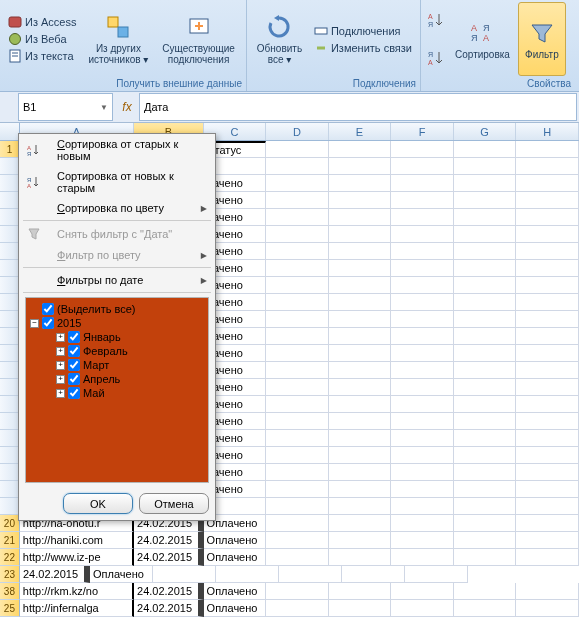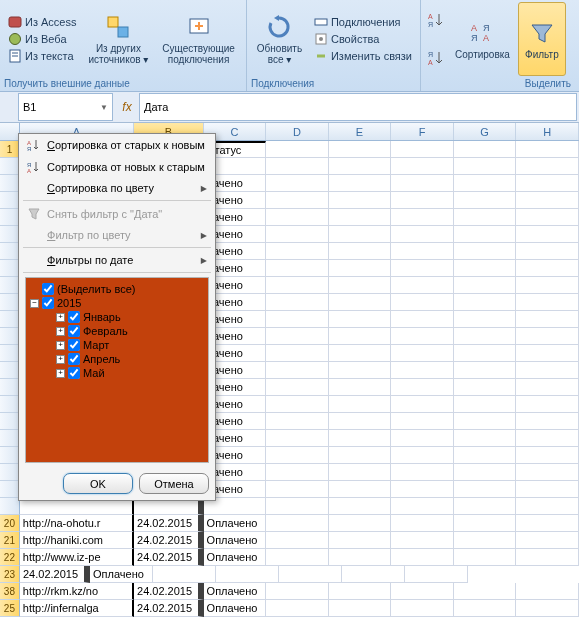--- a/index.html
+++ b/index.html
@@ -1,21 +1,21 @@
 <!DOCTYPE html>
 <html><head>
 <meta charset="utf-8">
 <style>
   * { box-sizing: border-box; margin: 0; padding: 0; }
   body { font-family: 'Segoe UI', Tahoma, Arial, sans-serif; font-size: 11px; background: #fff; width: 579px; height: 641px; overflow: hidden; position: relative; }
 
   
   .ribbon { background: linear-gradient(#dce9f7, #c9ddf2); height: 92px; display: flex; border-bottom: 1px solid #9db9d8; }
   .ribbon-group { border-right: 1px solid #aac3dd; display: flex; flex-direction: column; justify-content: space-between; padding: 2px 4px 0 4px; }
-  .ribbon-group-label { font-size: 10px; color: #3b6ea5; text-align: left; padding: 2px 0; }
+  .ribbon-group-label { font-size: 10px; color: #3b6ea5; text-align: right; padding: 2px 0; }
   .group-body { display: flex; flex: 1; align-items: stretch; gap: 2px; }
   .small-btns { display: flex; flex-direction: column; justify-content: center; gap: 1px; }
   .small-btn { display: flex; align-items: center; gap: 3px; padding: 1px 4px; border-radius: 3px; cursor: pointer; color: #1f3b5a; white-space: nowrap; }
   .big-btn { display: flex; flex-direction: column; align-items: center; justify-content: center; padding: 2px 6px; border-radius: 3px; cursor: pointer; color: #1f3b5a; min-width: 48px; }
   .big-btn .icon-lg { width: 28px; height: 28px; margin-bottom: 2px; }
   .big-btn .label { font-size: 10px; text-align: center; line-height: 1.1; }
   .icon-sm { width: 14px; height: 14px; flex-shrink: 0; }
   .filter-active { background: linear-gradient(#ffe8a6, #ffd76a); border: 1px solid #c9a94b; }
 
   
@@ -41,21 +41,21 @@
   .data-row .cell.colB { border-right: 6px solid #404040; }
   .hdr-btn { width: 13px; height: 13px; background: linear-gradient(#f7f7f7,#ddd); border: 1px solid #888; margin-left: auto; display: flex; align-items: center; justify-content: center; font-size: 7px; cursor: pointer; }
   .sel-cell { outline: 2px solid #000; outline-offset: -1px; }
 
   
   .cA { width: 115px; } .cB { width: 70px; } .cC { width: 63px; } .cD { width: 63px; }
   .cE { width: 63px; } .cF { width: 63px; } .cG { width: 63px; } .cH { width: 63px; }
 
   
   .autofilter { position: absolute; left: 18px; top: 133px; width: 198px; background: #f4f4f4; border: 1px solid #868686; box-shadow: 2px 2px 6px rgba(0,0,0,0.3); z-index: 20; font-size: 11px; }
-  .af-item { display: flex; align-items: center; padding: 4px 8px; gap: 6px; cursor: pointer; }
+  .af-item { display: flex; align-items: center; padding: 4px 8px; gap: 16px; cursor: pointer; }
   .af-item.disabled { color: #999; cursor: default; }
   .af-item .arrow-r { margin-left: auto; font-size: 8px; color: #555; }
   .af-sep { height: 1px; background: #ccc; margin: 2px 4px; }
   .af-tree { background: #c2410c; border: 1px solid #b5b5b5; margin: 4px 6px; height: 186px; padding: 4px; overflow: auto; }
   .tree-row { display: flex; align-items: center; gap: 3px; padding: 1px 0; }
   .tree-toggle { width: 9px; height: 9px; border: 1px solid #888; display: flex; align-items: center; justify-content: center; font-size: 8px; line-height: 1; cursor: pointer; background: #fff; }
   .tree-row input[type=checkbox] { width: 12px; height: 12px; }
   .tree-indent2 { padding-left: 26px; }
   .af-buttons { display: flex; justify-content: flex-end; gap: 6px; padding: 6px; }
   .af-buttons button { width: 70px; height: 21px; font-size: 11px; border: 1px solid #888; background: linear-gradient(#fefefe,#e4e4e4); border-radius: 7px; cursor: pointer; }
@@ -120,27 +120,20 @@
       </div>
       <div class="small-btns">
         <div class="small-btn">
           <svg class="icon-sm">
               <rect x="1" y="4" width="12" height="6" fill="#fff" stroke="#385d8a"></rect>
             </svg>
           <span>Подключения</span>
         </div>
         <div class="small-btn">
           <svg class="icon-sm">
-              <rect x="2" y="2" width="10" height="10" fill="#fff" stroke="#888"></rect>
-              <circle cx="7" cy="7" r="2" fill="#888"></circle>
-            </svg>
-          <span>Свойства</span>
-        </div>
-        <div class="small-btn">
-          <svg class="icon-sm">
               <path d="M3 7 L11 7" stroke="#9bbb59" stroke-width="3"></path>
             </svg>
           <span>Изменить связи</span>
         </div>
       </div>
     </div>
     <div class="ribbon-group-label">Подключения</div>
   </div>
 
   <div class="ribbon-group" style="width:156px; border-right:none">
@@ -170,21 +163,21 @@
           </svg>
         <div class="label">Сортировка</div>
       </div>
       <div class="big-btn filter-active">
         <svg class="icon-lg" viewBox="0 0 28 28">
             <path d="M4 6 L24 6 L17 15 L17 23 L11 20 L11 15 Z" fill="#9db9d8" stroke="#385d8a"></path>
           </svg>
         <div class="label">Фильтр</div>
       </div>
     </div>
-    <div class="ribbon-group-label" style="text-align:right;padding-right:2px">Выделить</div>
+    <div class="ribbon-group-label" style="text-align:right;padding-right:2px">Свойства</div>
   </div>
 </div>
 
 <div class="fx-row">
   <div class="namebox">
     <span>B1</span>
       <span class="dd">▼</span>
   </div>
   <div class="fx-icon">fx</div>
   <div class="formula-bar">

